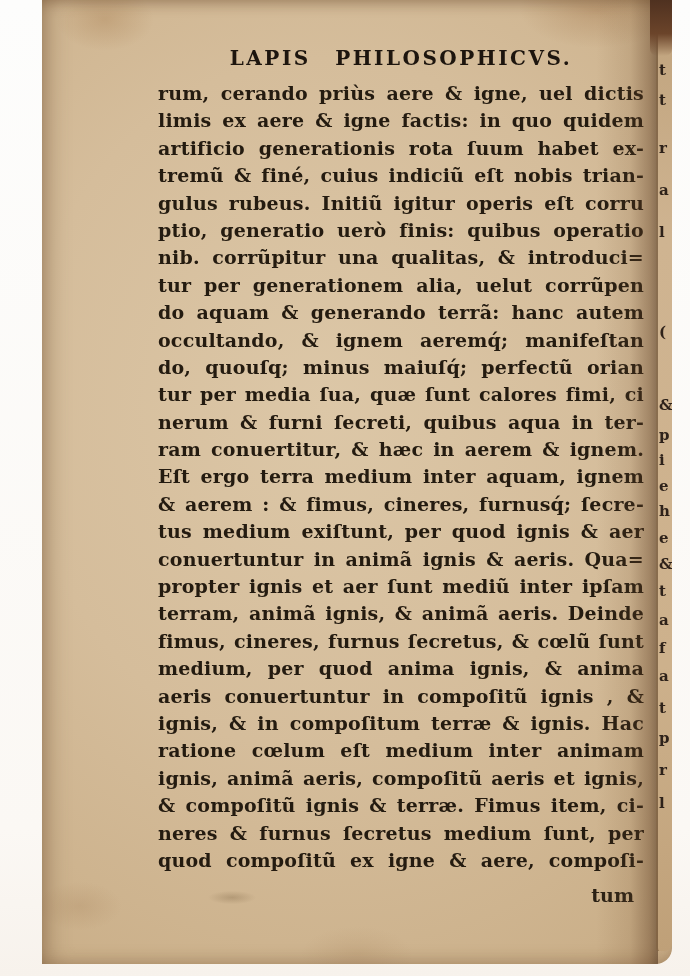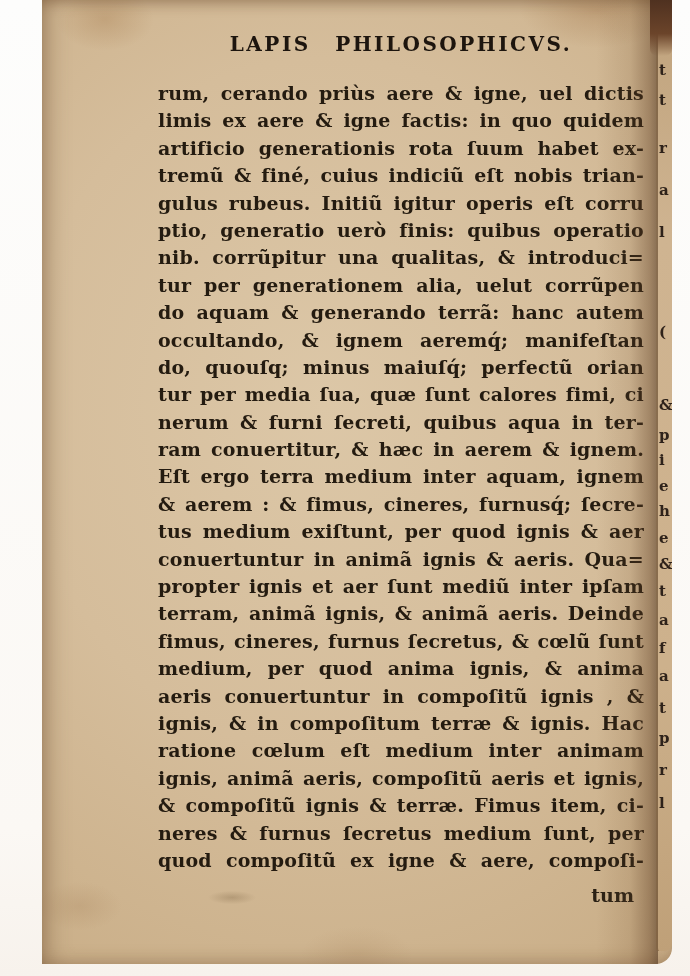--- a/index.html
+++ b/index.html
@@ -27,21 +27,21 @@
       radial-gradient(120% 90% at 45% 42%, #dcc7a7 0%, #d5bd9b 40%, #cbb08a 72%, #bfa07a 96%);
     box-shadow:
       inset 16px 0 22px -10px rgba(110,80,50,.45),
       inset 0 10px 14px -8px rgba(110,75,45,.50),
       inset 0 -12px 16px -10px rgba(120,85,55,.35);
     border-bottom-right-radius: 16px;
   }
   
   .header {
     position: absolute;
-    left: 116px; top: 32px; width: 486px;
+    left: 116px; top: 46px; width: 486px;
     text-align: center;
     font-size: 20px; font-weight: 700;
     letter-spacing: 2.5px; word-spacing: 15px;
     color: #1d150e;
   }
   
   .textcol {
     position: absolute;
     left: 116px; top: 80px; width: 486px;
   }

